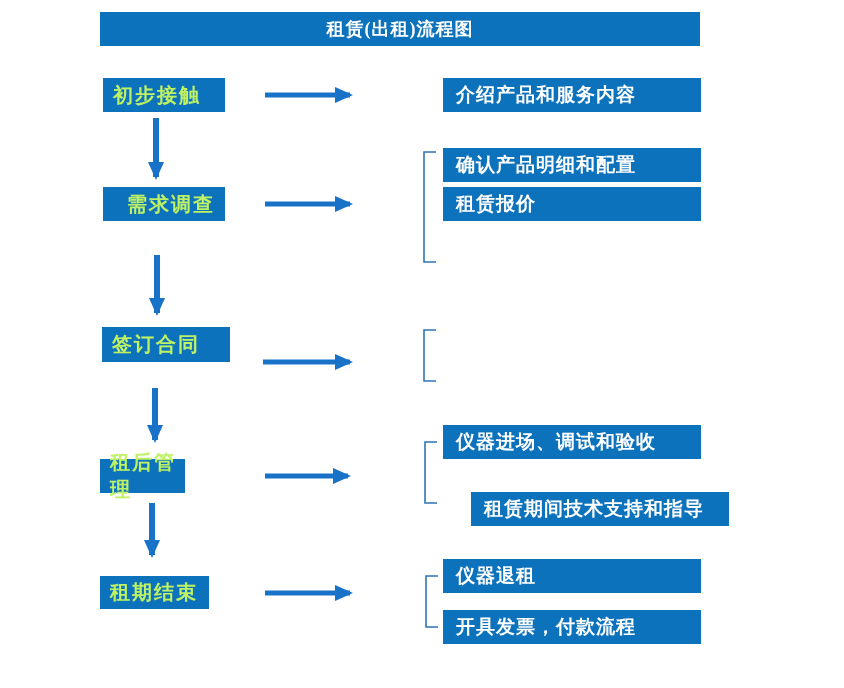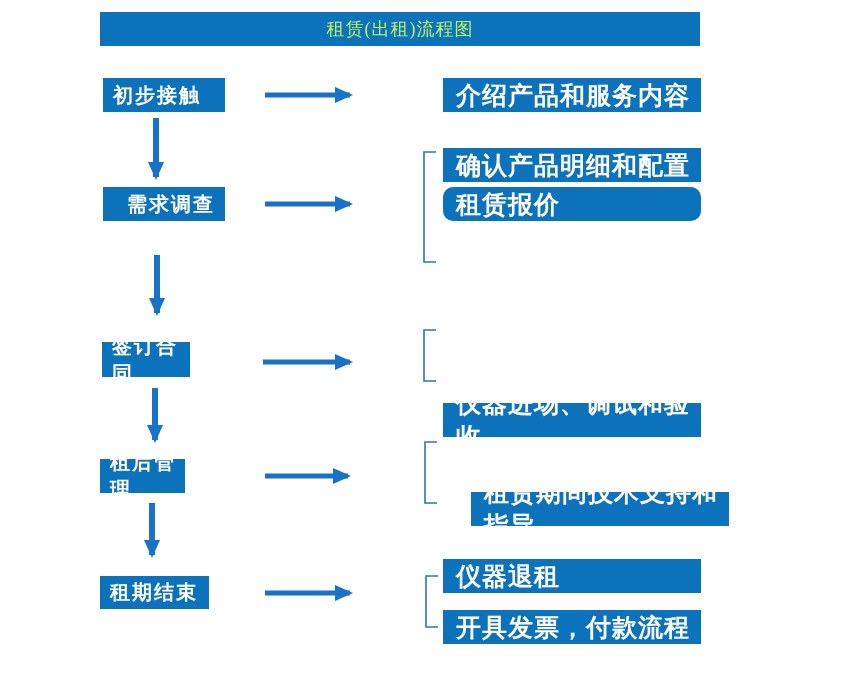--- a/index.html
+++ b/index.html
@@ -9,47 +9,47 @@
     height: 688px;
     background: #ffffff;
     font-family: "Liberation Serif", "DejaVu Serif", serif;
     overflow: hidden;
   }
   .title-bar {
     position: absolute;
     left: 100px; top: 12px;
     width: 600px; height: 34px;
     background: #0d72bc;
-    color: #bef264;
+    color: #ffffff;
     font-size: 18px;
-    font-weight: normal;
+    font-weight: bold;
     text-align: center;
     line-height: 34px;
     letter-spacing: 1px;
   }
   .stage-box {
     position: absolute;
     background: #0d72bc;
-    color: #ffffff;
+    color: #bef264;
     font-size: 20px;
     font-weight: bold;
     display: flex;
     align-items: center;
     padding-left: 10px;
     box-sizing: border-box;
     letter-spacing: 2px;
   }
   .output-box {
     position: absolute;
     left: 443px;
     width: 258px;
     height: 34px;
     background: #0d72bc;
     color: #ffffff;
-    font-size: 25px;
+    font-size: 19px;
     font-weight: bold;
     display: flex;
     align-items: center;
     padding-left: 13px;
     box-sizing: border-box;
     letter-spacing: 1px;
   }
   .overlay {
     position: absolute;
     left: 0; top: 0;
@@ -59,28 +59,28 @@
 </style>
 </head>
 <body>
 
 <div class="canvas">
 
   <div class="title-bar">租赁(出租)流程图</div>
 
   <div class="stage-box" style="left:103px; top:78px;  width:122px; height:34px;">初步接触</div>
   <div class="stage-box" style="left:103px; top:187px; width:122px; height:34px;padding-left:24px;">需求调查</div>
-  <div class="stage-box" style="left:102px; top:342px; width:88px; height:35px;">签订合同</div>
+  <div class="stage-box" style="left:102px; top:327px; width:128px; height:35px;">签订合同</div>
   <div class="stage-box" style="left:100px; top:459px; width:85px; height:34px;">租后管理</div>
   <div class="stage-box" style="left:100px; top:576px; width:109px; height:33px;">租期结束</div>
 
   <div class="output-box" style="top:78px;">介绍产品和服务内容</div>
   <div class="output-box" style="top:136px;margin-top:12px;">确认产品明细和配置</div>
-  <div class="output-box" style="top:187px;border-radius:10px;">租赁报价</div>
-  <div class="output-box" style="top:403px;">仪器进场、调试和验收</div>
+  <div class="output-box" style="top:187px;">租赁报价</div>
+  <div class="output-box" style="top:425px;">仪器进场、调试和验收</div>
   <div class="output-box" style="top:492px;margin-left:28px;">租赁期间技术支持和指导</div>
   <div class="output-box" style="top:610px;">开具发票，付款流程</div>
   <div class="output-box" style="top:559px;">仪器退租</div>
 
   <svg class="overlay" viewBox="0 0 844 688" xmlns="http://www.w3.org/2000/svg">
     <defs>
       <marker id="ah" markerUnits="userSpaceOnUse" markerWidth="18" markerHeight="16" refX="15" refY="8" orient="auto">
         <path d="M0,0 L18,8 L0,16 Z" fill="#1872c8"></path>
       </marker>
     </defs>

